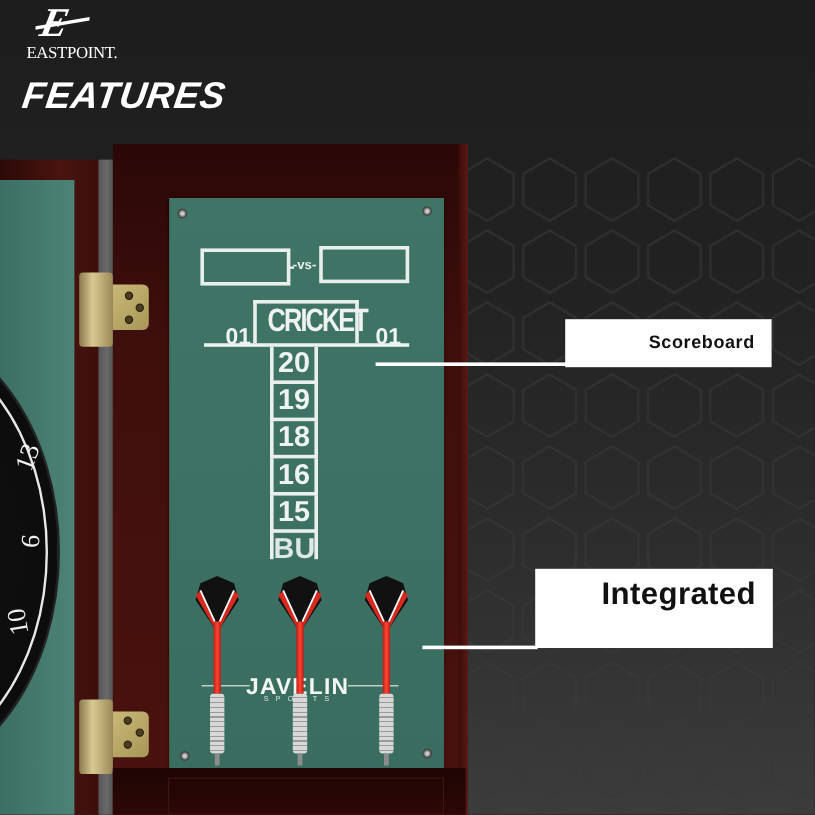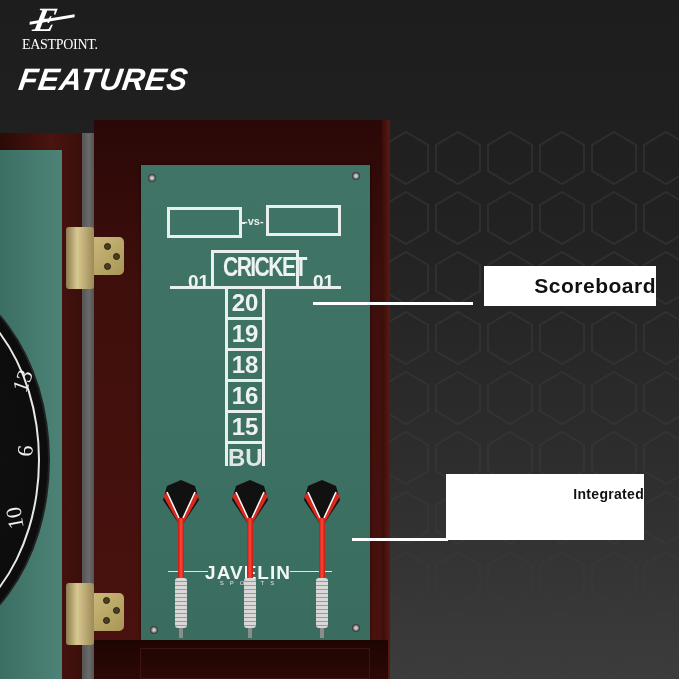--- a/index.html
+++ b/index.html
@@ -131,22 +131,22 @@
     background: linear-gradient(180deg, #1e0504, #2c0806);
   }
   .door-bottom-panel { position: absolute; left: 140px; top: 648px; width: 230px; height: 31px; border: 1px solid #3d1410; }
 
   
   .callout-line { position: absolute; height: 3px; background: #ffffff; }
   .callout {
     position: absolute; background: #ffffff; color: #111; font-weight: bold;
     font-family: "Liberation Sans", sans-serif; text-align: right;
   }
-  .callout.scoreboard { left: 471px; top: 266px; width: 172px; height: 40px; font-size: 21px; line-height: 40px; padding-right: 0; letter-spacing: 0.5px; margin-left: 13px; }
-  .callout.storage { left: 446px; top: 474px; width: 198px; height: 66px; font-size: 14px; line-height: 28px; padding: 6px 0 0 0; letter-spacing: 0.3px; }
+  .callout.scoreboard { left: 471px; top: 266px; width: 172px; height: 40px; font-size: 15px; line-height: 40px; padding-right: 14px; letter-spacing: 0.5px; }
+  .callout.storage { left: 446px; top: 474px; width: 198px; height: 66px; font-size: 26px; line-height: 28px; padding: 6px 14px 0 0; letter-spacing: 0.3px; }
 </style>
 </head>
 <body>
 
 <div class="bg"></div>
 
 <svg class="hex-layer" viewBox="0 0 299 549" xmlns="http://www.w3.org/2000/svg">
   <defs>
     <pattern id="hex" width="52" height="60" patternUnits="userSpaceOnUse">
       <polygon points="26,2 48,15 48,41 26,54 4,41 4,15" fill="none" stroke="#3a3a3a" stroke-width="2"></polygon>

